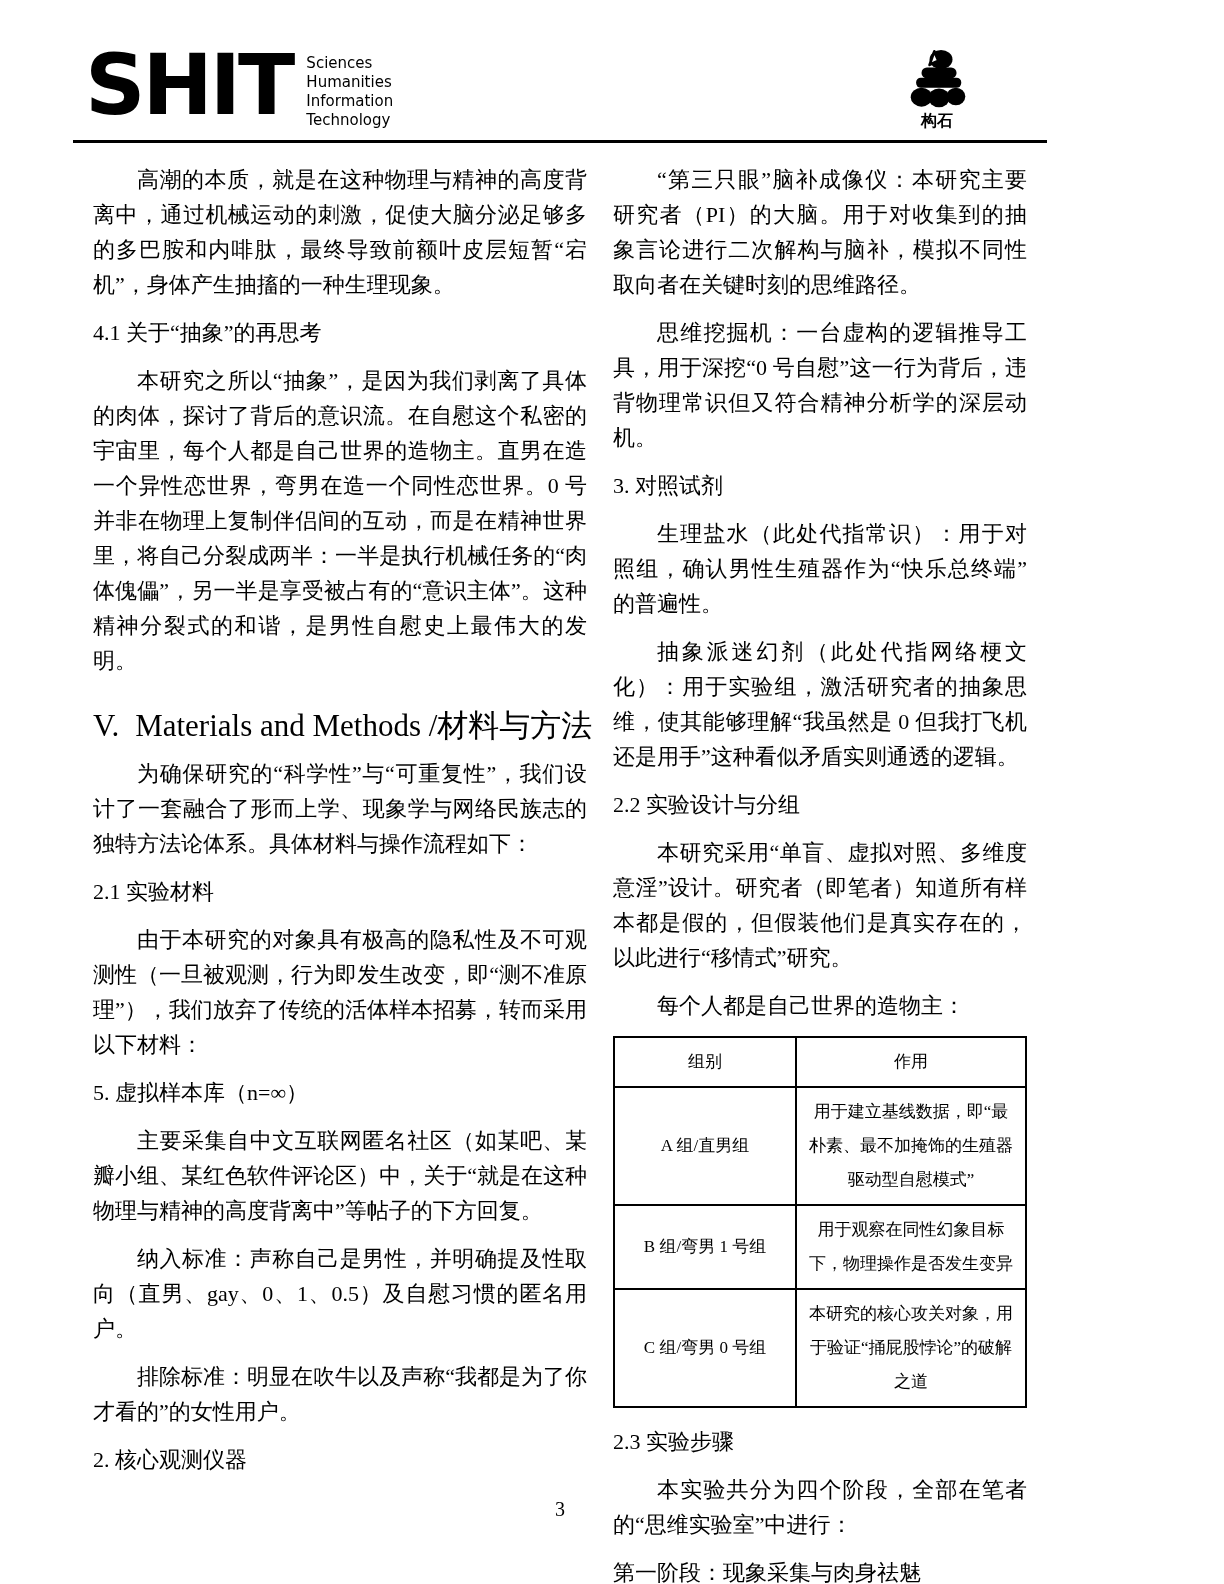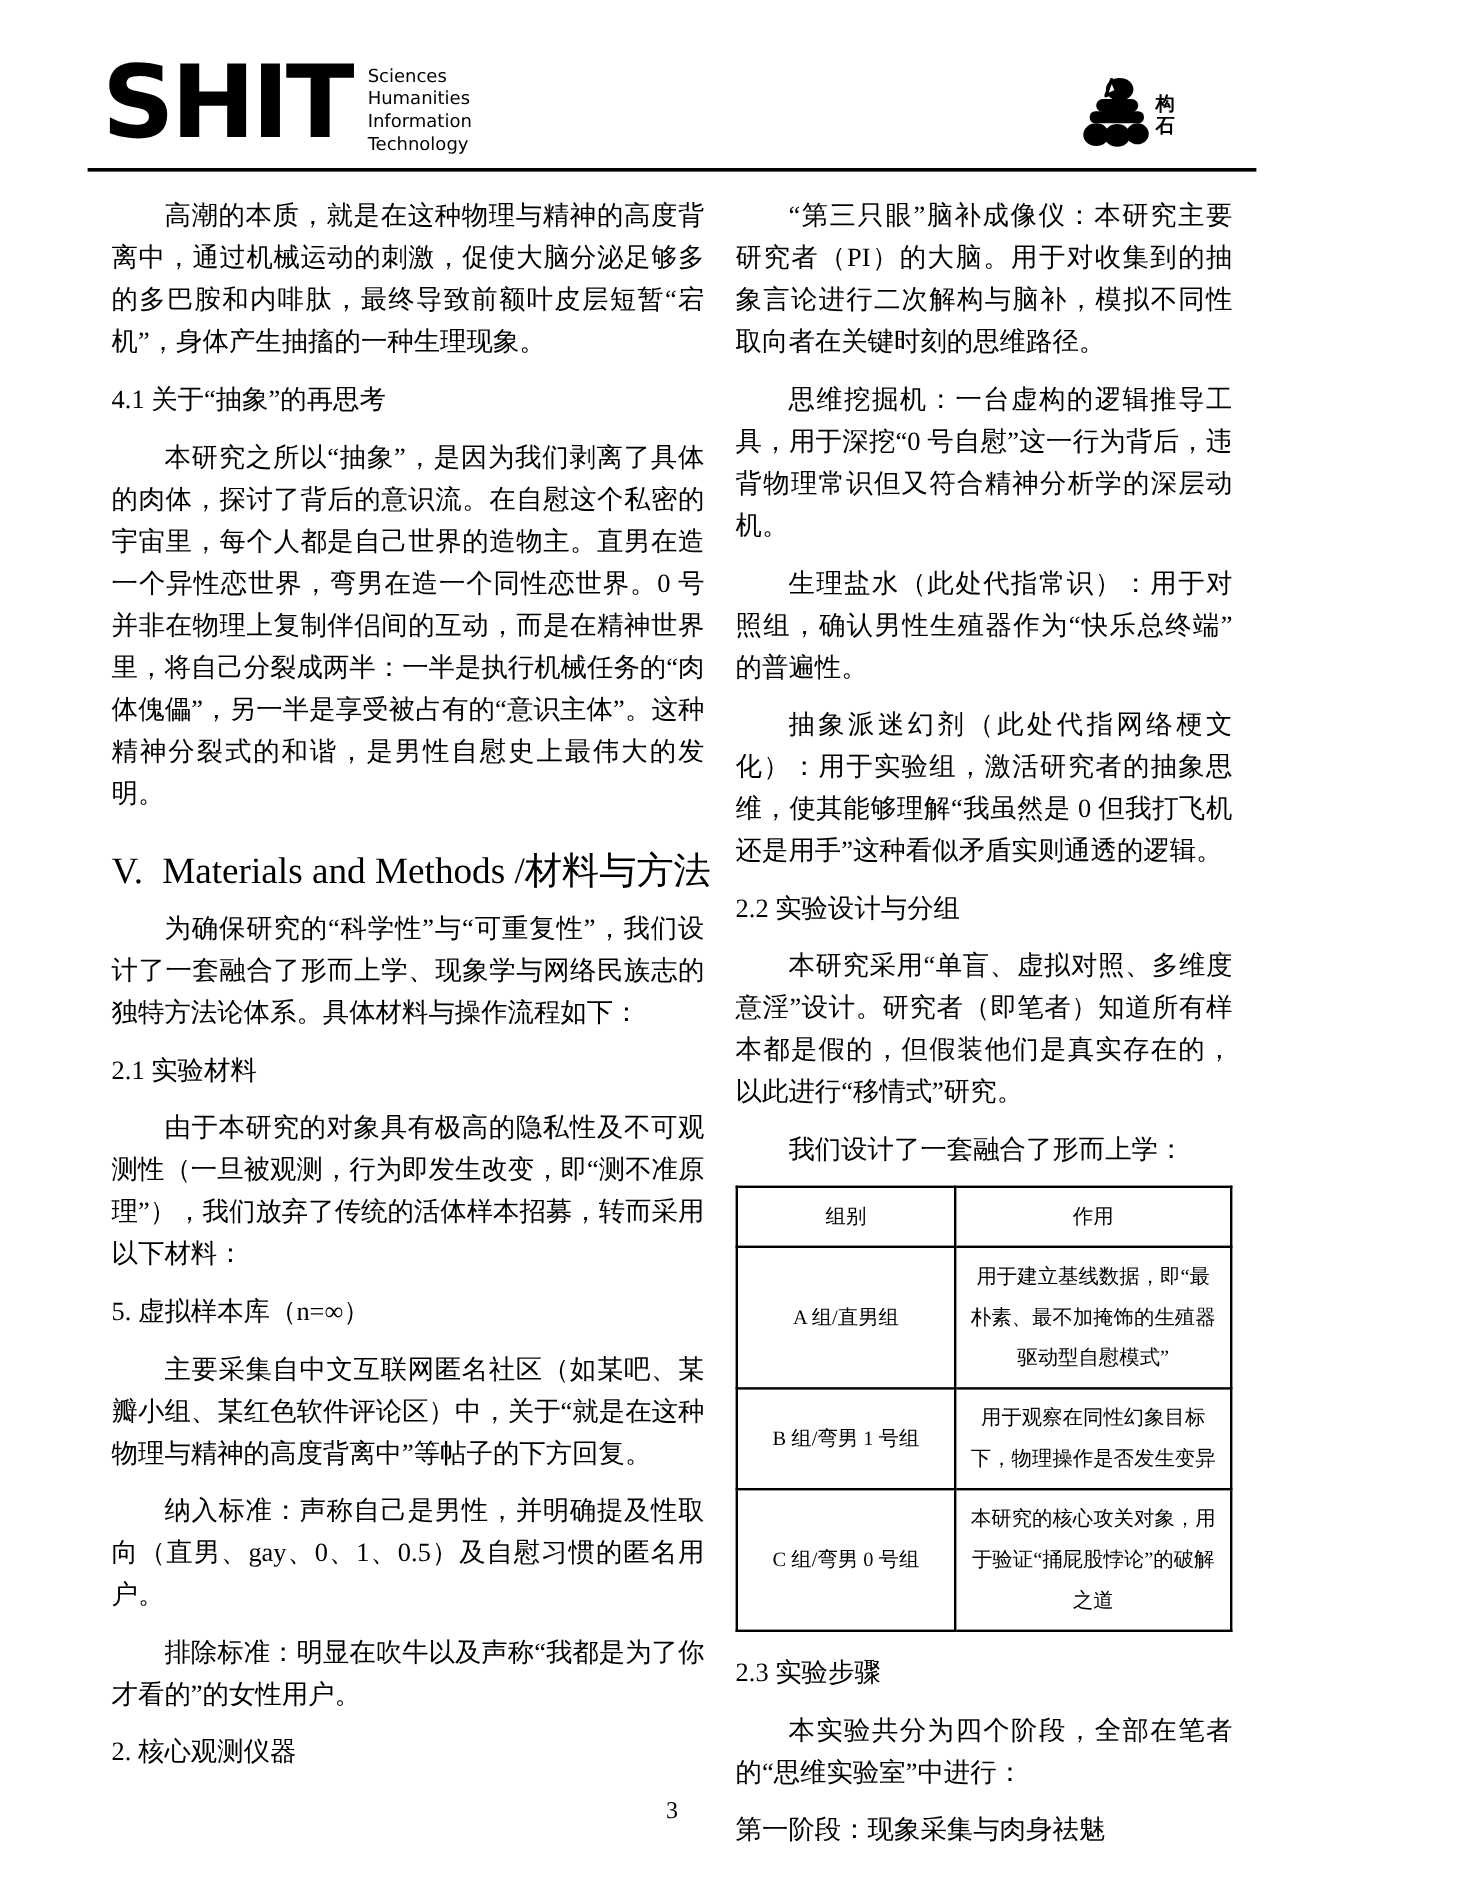--- a/index.html
+++ b/index.html
@@ -29,21 +29,21 @@
     font-weight:900; font-size:84px; line-height:78px;
     letter-spacing:-3px;
   }
   .tagline {
     display:flex; flex-direction:column; justify-content:center;
     font-family:"DejaVu Sans","Liberation Sans",sans-serif;
     font-weight:normal; font-size:15px; line-height:19px;
     padding-top:8px;
   }
   .journal-mark {
-    display:flex; flex-direction:row; align-items:center;
+    display:flex; flex-direction:column; align-items:center;
     width:84px; margin-right:64px;
   }
   .mark-caption {
     font-family:"DejaVu Sans","Liberation Sans",sans-serif;
     font-weight:bold; font-size:16px; line-height:18px; margin-top:-2px;
   }
   
   .columns { display:flex; gap:26px; margin:19px 20px 0; }
   .col {
     width:494px;
@@ -124,25 +124,26 @@
       <p class="subhead">5. 虚拟样本库（n=∞）</p>
       <p>主要采集自中文互联网匿名社区（如某吧、某瓣小组、某红色软件评论区）中，关于“就是在这种物理与精神的高度背离中”等帖子的下方回复。</p>
       <p>纳入标准：声称自己是男性，并明确提及性取向（直男、gay、0、1、0.5）及自慰习惯的匿名用户。</p>
       <p>排除标准：明显在吹牛以及声称“我都是为了你才看的”的女性用户。</p>
       <p class="subhead">2. 核心观测仪器</p>
     </div>
 
     <div class="col">
       <p>“第三只眼”脑补成像仪：本研究主要研究者（PI）的大脑。用于对收集到的抽象言论进行二次解构与脑补，模拟不同性取向者在关键时刻的思维路径。</p>
       <p>思维挖掘机：一台虚构的逻辑推导工具，用于深挖“0 号自慰”这一行为背后，违背物理常识但又符合精神分析学的深层动机。</p>
+      <p class="subhead">3. 对照试剂</p>
       <p>生理盐水（此处代指常识）：用于对照组，确认男性生殖器作为“快乐总终端”的普遍性。</p>
       <p>抽象派迷幻剂（此处代指网络梗文化）：用于实验组，激活研究者的抽象思维，使其能够理解“我虽然是 0 但我打飞机还是用手”这种看似矛盾实则通透的逻辑。</p>
       <p class="subhead">2.2 实验设计与分组</p>
       <p>本研究采用“单盲、虚拟对照、多维度意淫”设计。研究者（即笔者）知道所有样本都是假的，但假装他们是真实存在的，以此进行“移情式”研究。</p>
-      <p>我们设计了一套融合了形而上学：</p>
+      <p>每个人都是自己世界的造物主：</p>
 
       <table class="groups-table">
         <thead>
           <tr>
             <th class="col-group">组别</th>
             <th>作用</th>
           </tr>
         </thead>
         <tbody>
           <tr>

